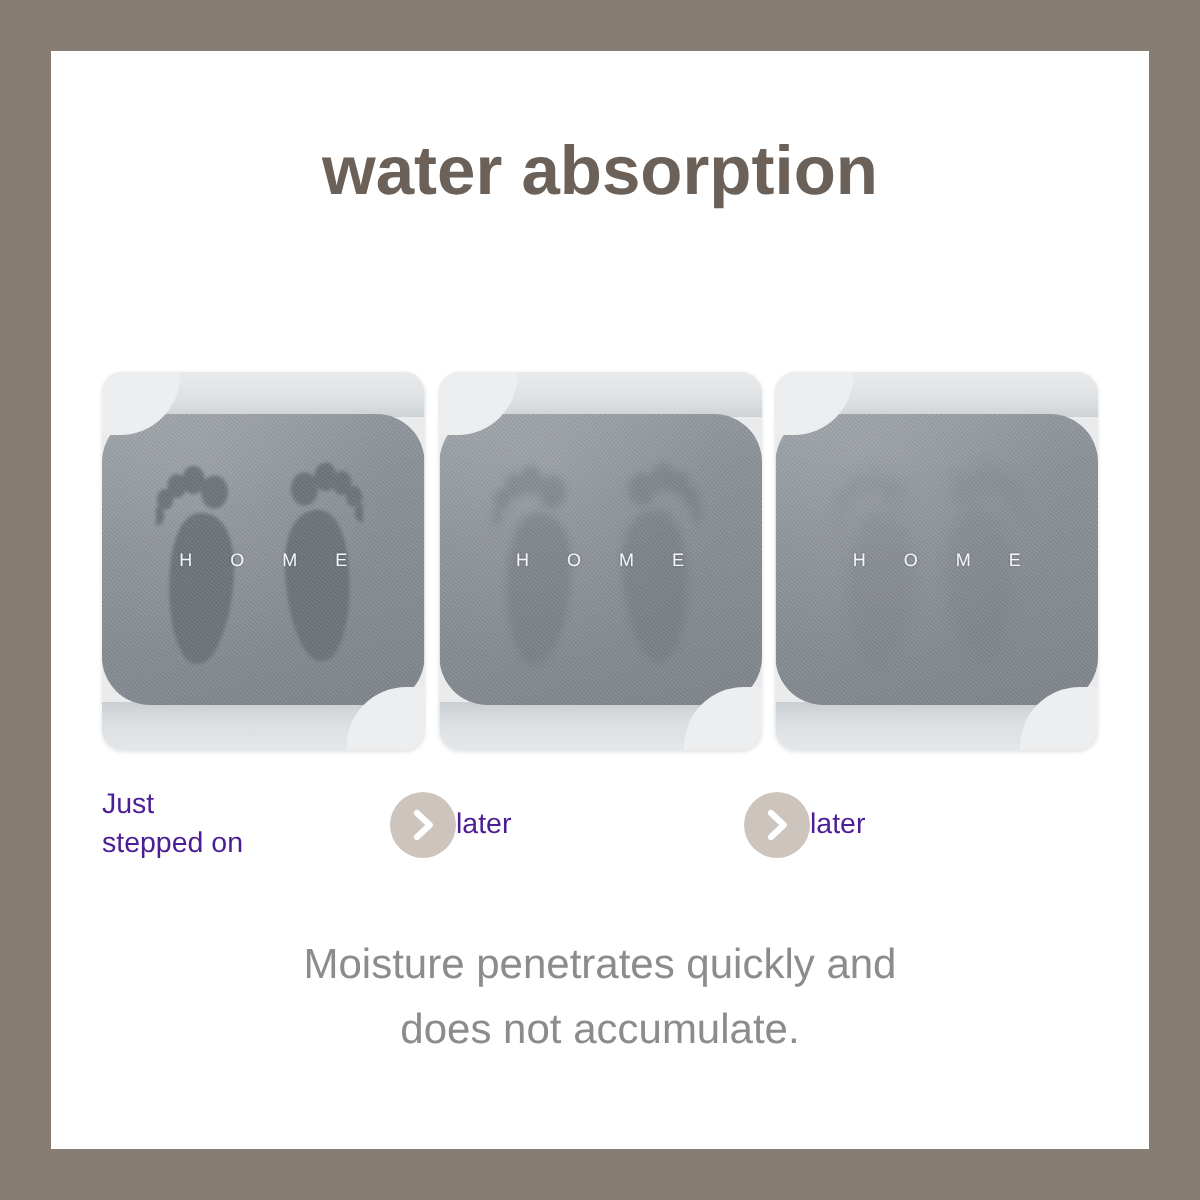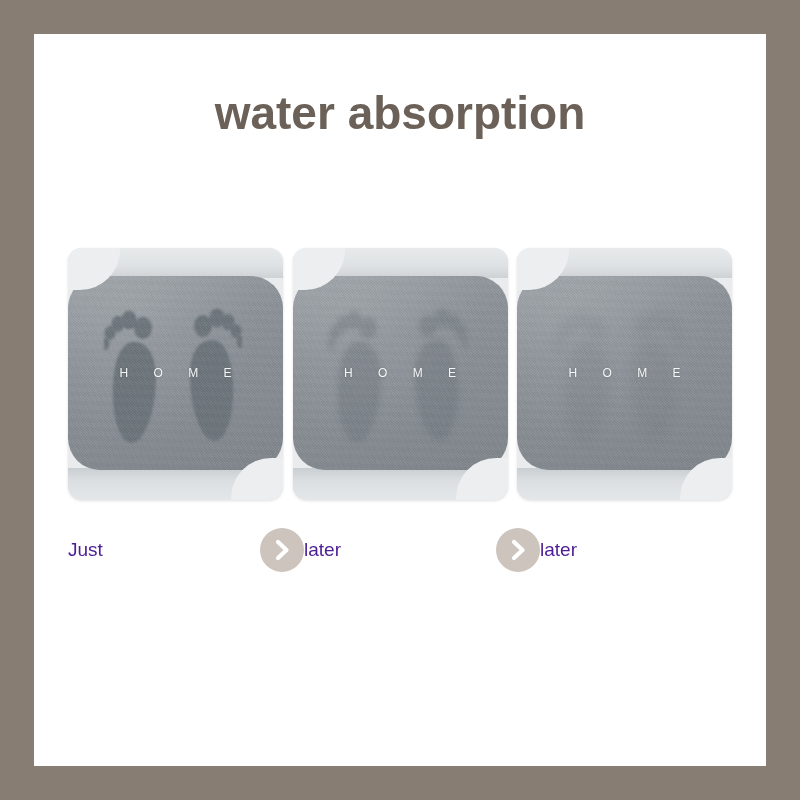--- a/index.html
+++ b/index.html
@@ -337,20 +337,21 @@
         <div class="mat-corner-tl"></div>
         <div class="mat-corner-br"></div>
       </div>
 
     </div>
 
     <div class="caption-row">
 
       <div class="caption">
         <span>Just</span>
+        <span>stepped on</span>
       </div>
 
       <div class="arrow-wrap">
         <div class="arrow-circle">
           <svg width="22" height="22" viewBox="0 0 22 22" aria-hidden="true">
             <path d="M7 3 L15.5 11 L7 19" fill="none" stroke="#ffffff" stroke-width="4.2" stroke-linecap="round" stroke-linejoin="round"></path>
           </svg>
         </div>
       </div>
 
@@ -365,15 +366,19 @@
           </svg>
         </div>
       </div>
 
       <div class="caption">
         <span>later</span>
       </div>
 
     </div>
 
+    <div class="footer-text">
+      <span>Moisture penetrates quickly and</span>
+      <span>does not accumulate.</span>
+    </div>
 
   </div>
 </div>
 
 </body></html>

